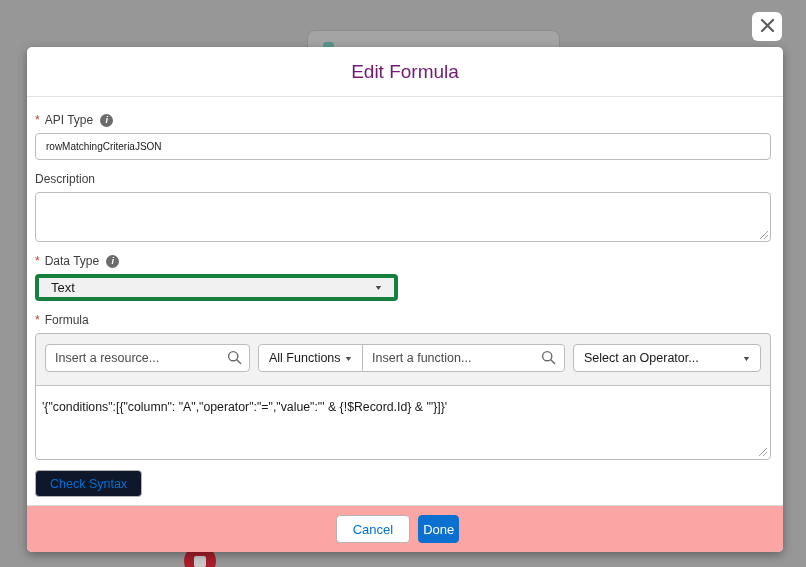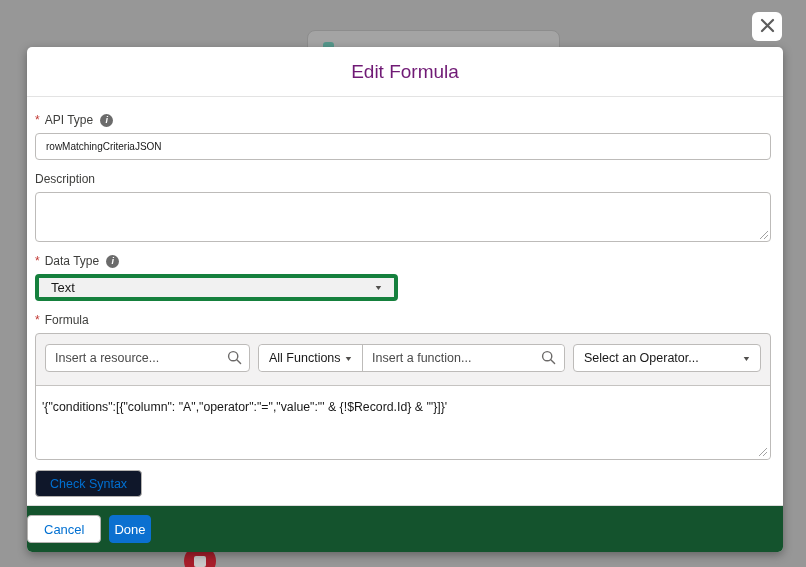--- a/index.html
+++ b/index.html
@@ -127,23 +127,23 @@
   }
 
   .check-syntax-btn {
     height:27px; padding:0 14px; background:#0f172a; border:1px solid #b5b3b1;
     border-radius:4px; color:#0170d2; font-size:12.5px; cursor:pointer;
     font-family:"Liberation Sans","DejaVu Sans",sans-serif;
   }
 
   
   .modal-footer {
-    flex:0 0 47px; background:#14532d; border-top:1px solid #dcdcdc;
+    flex:0 0 47px; background:#fca5a5; border-top:1px solid #dcdcdc;
     border-radius:0 0 5px 5px;
-    display:flex; align-items:center; justify-content:flex-start; gap:8px; padding-right:15px;
+    display:flex; align-items:center; justify-content:center; gap:8px; padding-right:15px;
   }
   .btn {
     height:28px; border-radius:4px; font-size:13px; cursor:pointer;
     font-family:"Liberation Sans","DejaVu Sans",sans-serif;
   }
   .btn-cancel { background:#fff; border:1px solid #b5b3b1; color:#0170d2; padding:0 16px; }
   .btn-done { background:#0b70d0; border:1px solid #0b70d0; color:#fff; padding:0 4px; font-weight:400; }
 </style>
 </head>
 <body>

